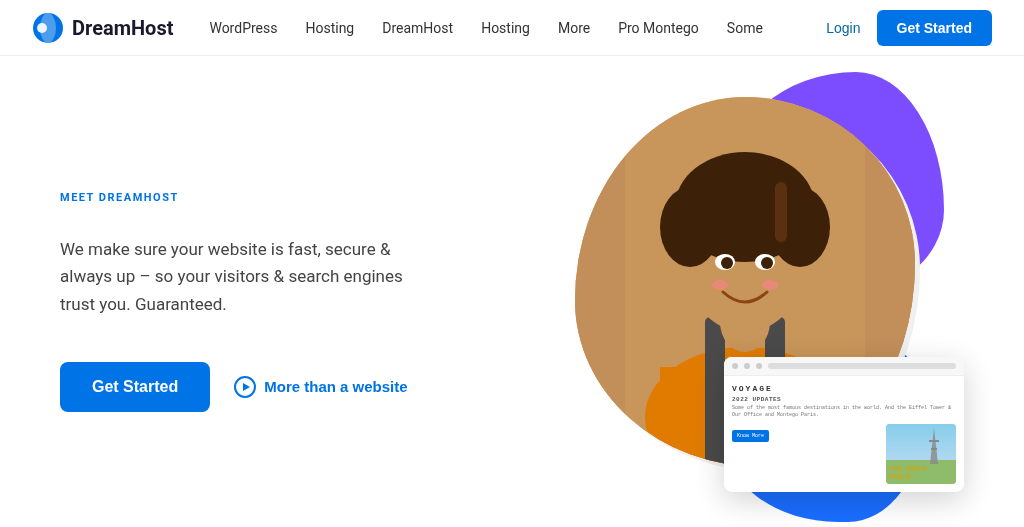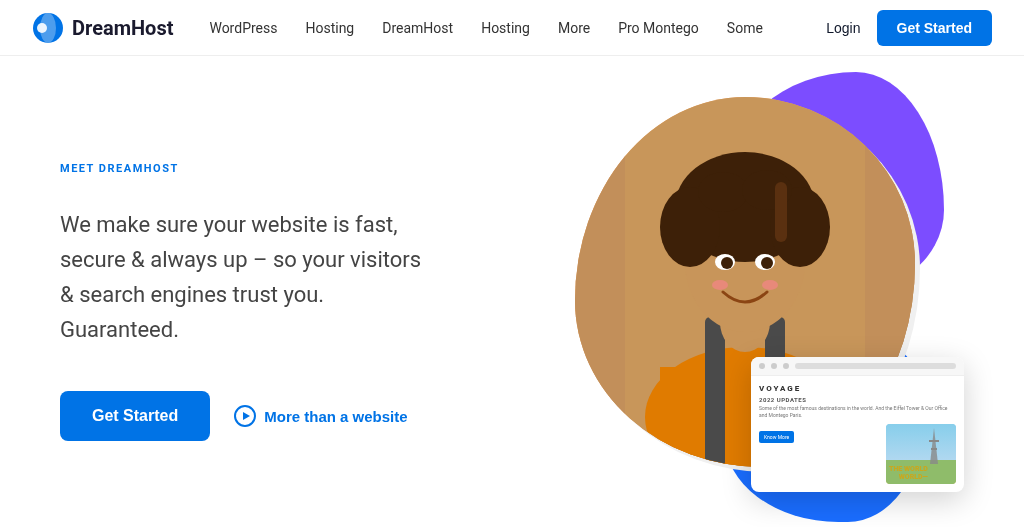--- a/index.html
+++ b/index.html
@@ -43,21 +43,21 @@
       text-decoration: none;
       font-weight: 400;
     }
     .nav-actions {
       display: flex;
       align-items: center;
       gap: 16px;
     }
     .btn-login {
       font-size: 14px;
-      color: #0f172a;
+      color: #0369a1;
       text-decoration: none;
       font-weight: 500;
       background: none;
       border: none;
       cursor: pointer;
       margin-left: 16px;
     }
     .btn-get-started-nav {
       background: #0073e6;
       color: #fff;
@@ -91,21 +91,21 @@
       margin-bottom: 32px;
     }
     .hero-title {
       font-size: 52px;
       font-weight: 800;
       color: #1a1a2e;
       line-height: 1.1;
       margin-bottom: 20px;
     }
     .hero-subtitle {
-      font-size: 22px;
+      font-size: 17px;
       color: #444;
       line-height: 1.6;
       max-width: 380px;
       margin-bottom: 44px;
     }
     .hero-actions {
       display: flex;
       align-items: center;
       gap: 24px;
     }
@@ -205,26 +205,27 @@
     
     .person-svg {
       width: 100%;
       height: 100%;
     }
     
     .site-preview {
       position: absolute;
       bottom: 20px;
       right: 0px;
-      width: 213px;
+      width: 240px;
       background: #fff;
       border-radius: 8px;
       box-shadow: 0 8px 30px rgba(0,0,0,0.18);
       overflow: hidden;
       z-index: 5;
+      font-family: Liberation Mono, monospace;
     }
     .site-preview-header {
       background: #f7f7f7;
       padding: 6px 8px;
       display: flex;
       align-items: center;
       gap: 6px;
       border-bottom: 1px solid #eee;
     }
     .site-preview-dot {
@@ -382,21 +383,21 @@
 
             <div style="position:absolute;top:0;left:0;right:0;height:60%;background:linear-gradient(180deg,#87ceeb,#b0d8f0);"></div>
 
             <div style="position:absolute;bottom:0;left:0;right:0;height:40%;background:#8fbc6a;"></div>
 
             <svg style="position:absolute;top:2px;right:10px;" width="24" height="38" viewBox="0 0 24 38">
               <polygon points="12,2 8,38 16,38" fill="#888" opacity="0.8"></polygon>
               <rect x="7" y="14" width="10" height="2" fill="#888"></rect>
               <rect x="9" y="22" width="6" height="2" fill="#888"></rect>
             </svg>
-            <div style="position:absolute;bottom:2px;left:3px;font-size:7px;font-weight:900;color:#c8a820;line-height:1.1;text-align:right;">
+            <div style="position:absolute;bottom:2px;left:3px;font-size:7px;font-weight:900;color:#c8a820;line-height:1.1;">
               <div>THE WORLD</div>
               <div>WORLD—</div>
             </div>
           </div>
         </div>
       </div>
     </div>
   </div>
 </section>
 

